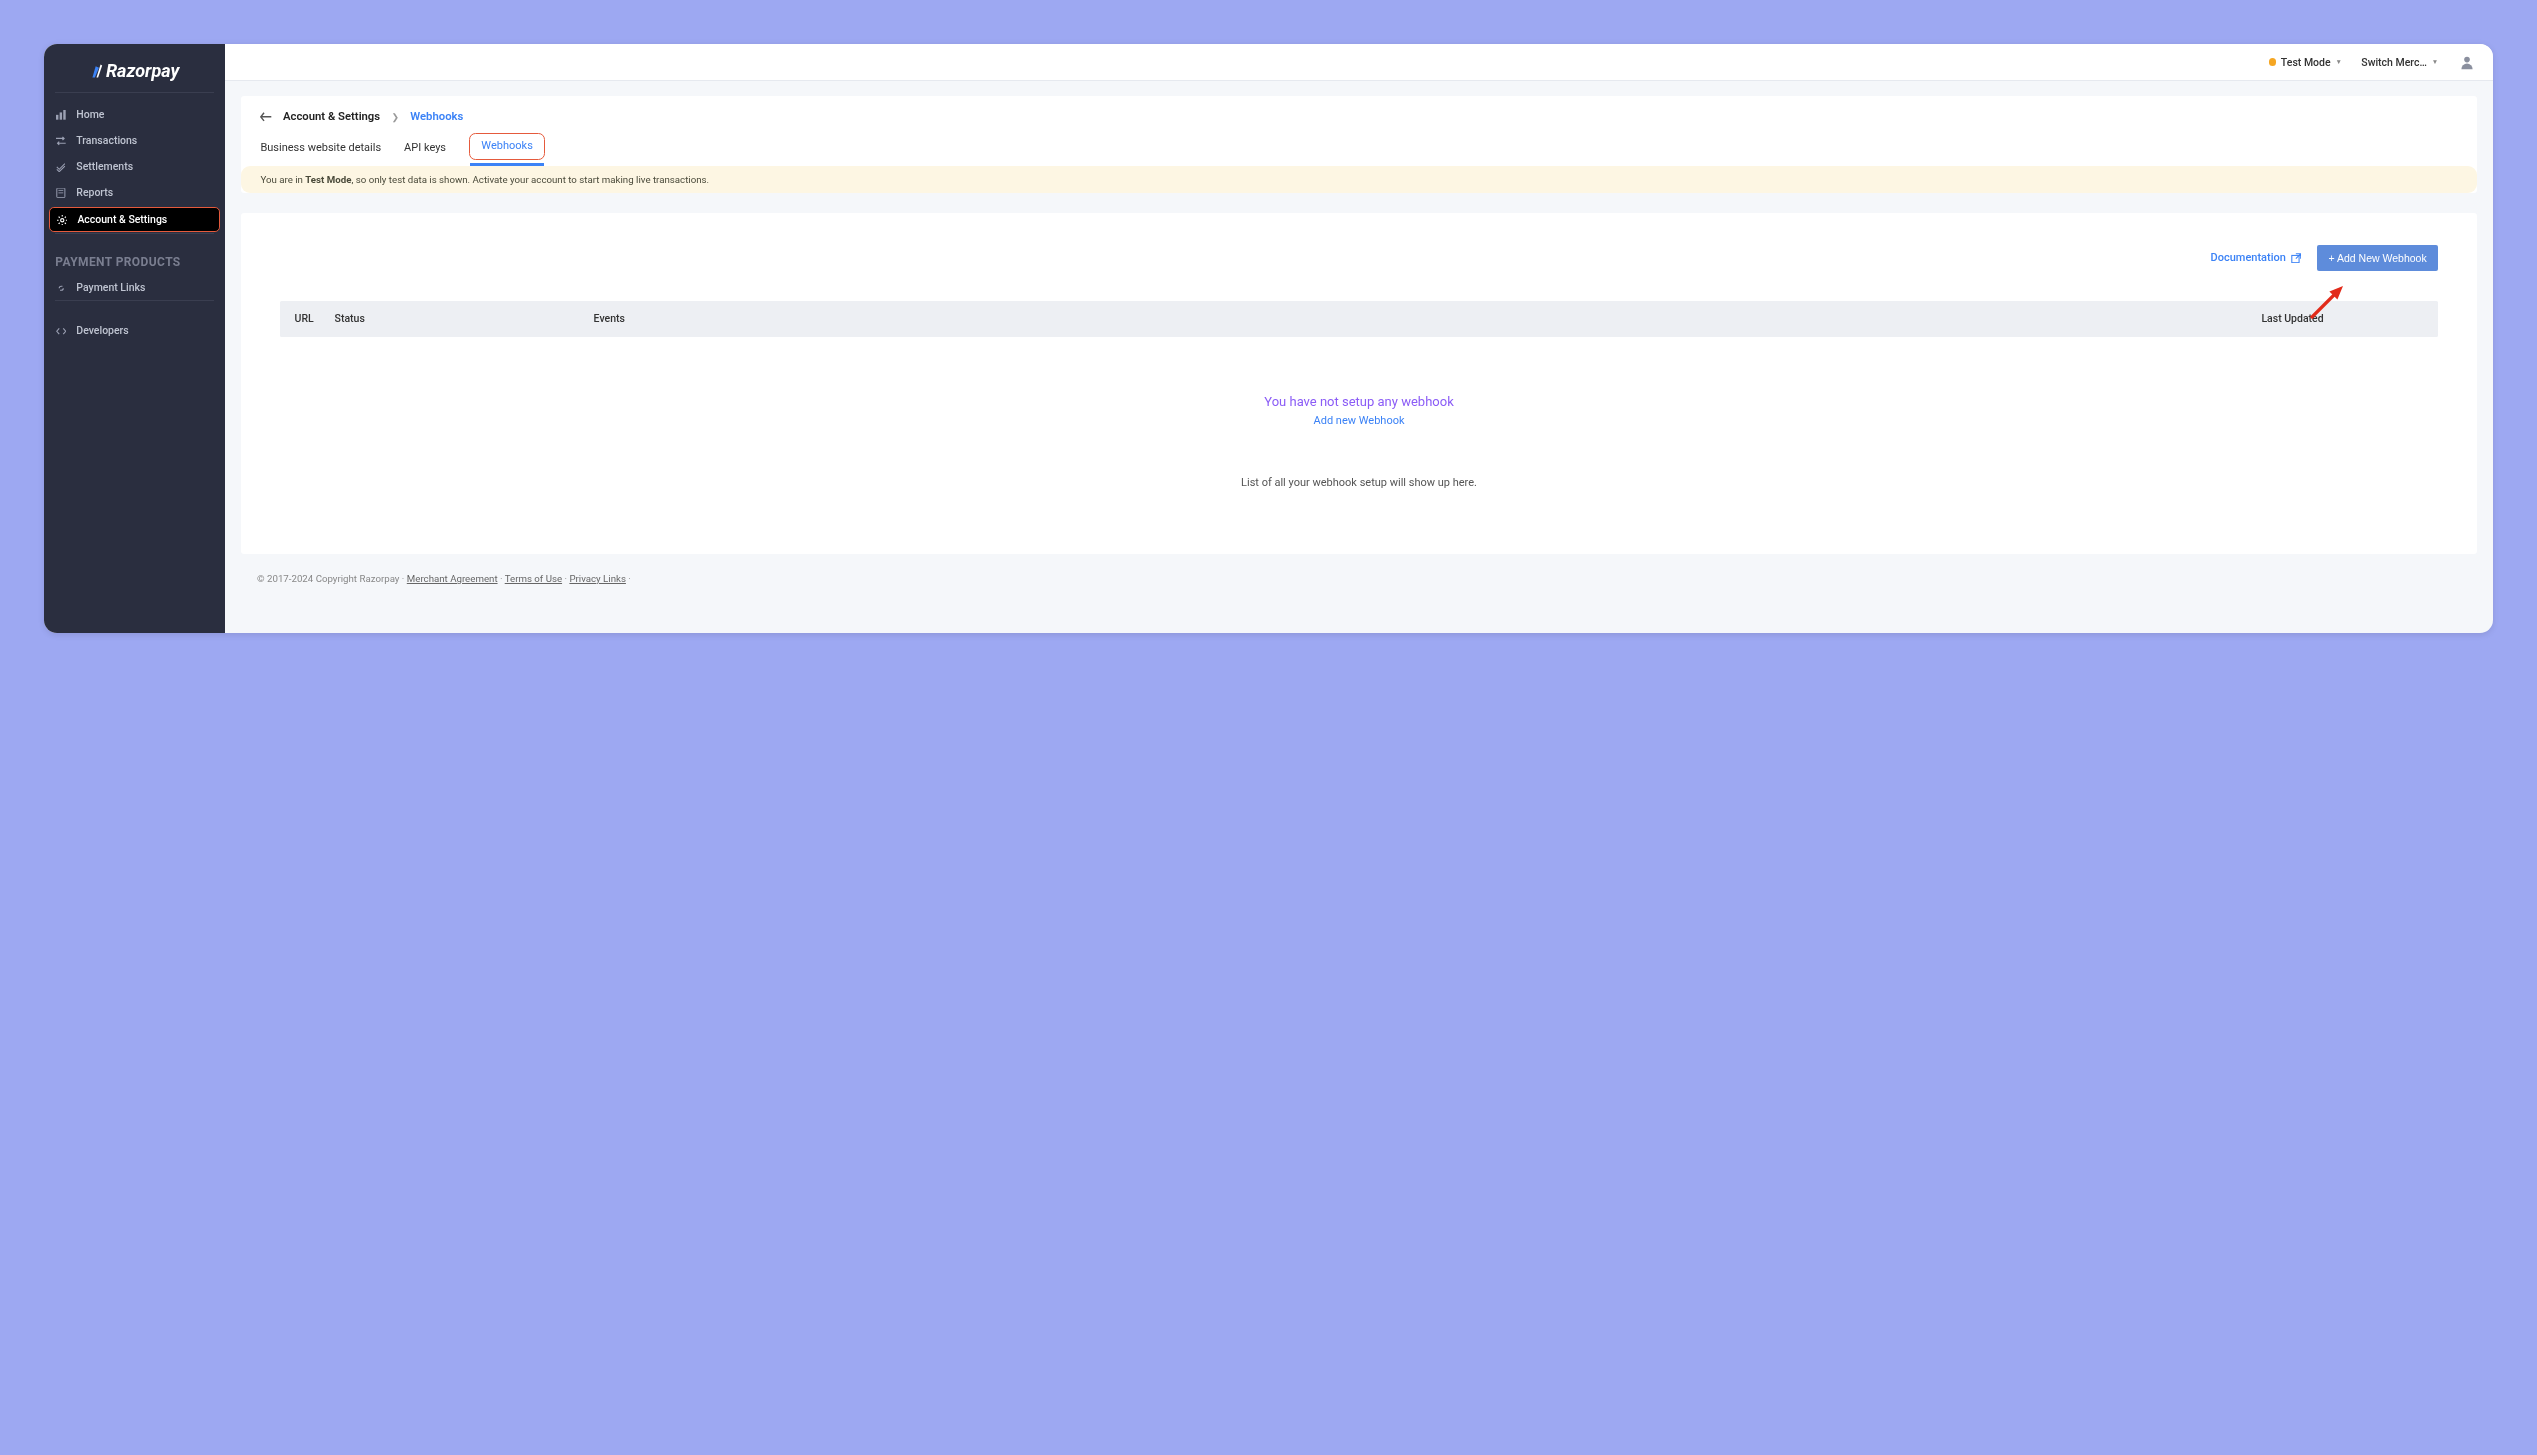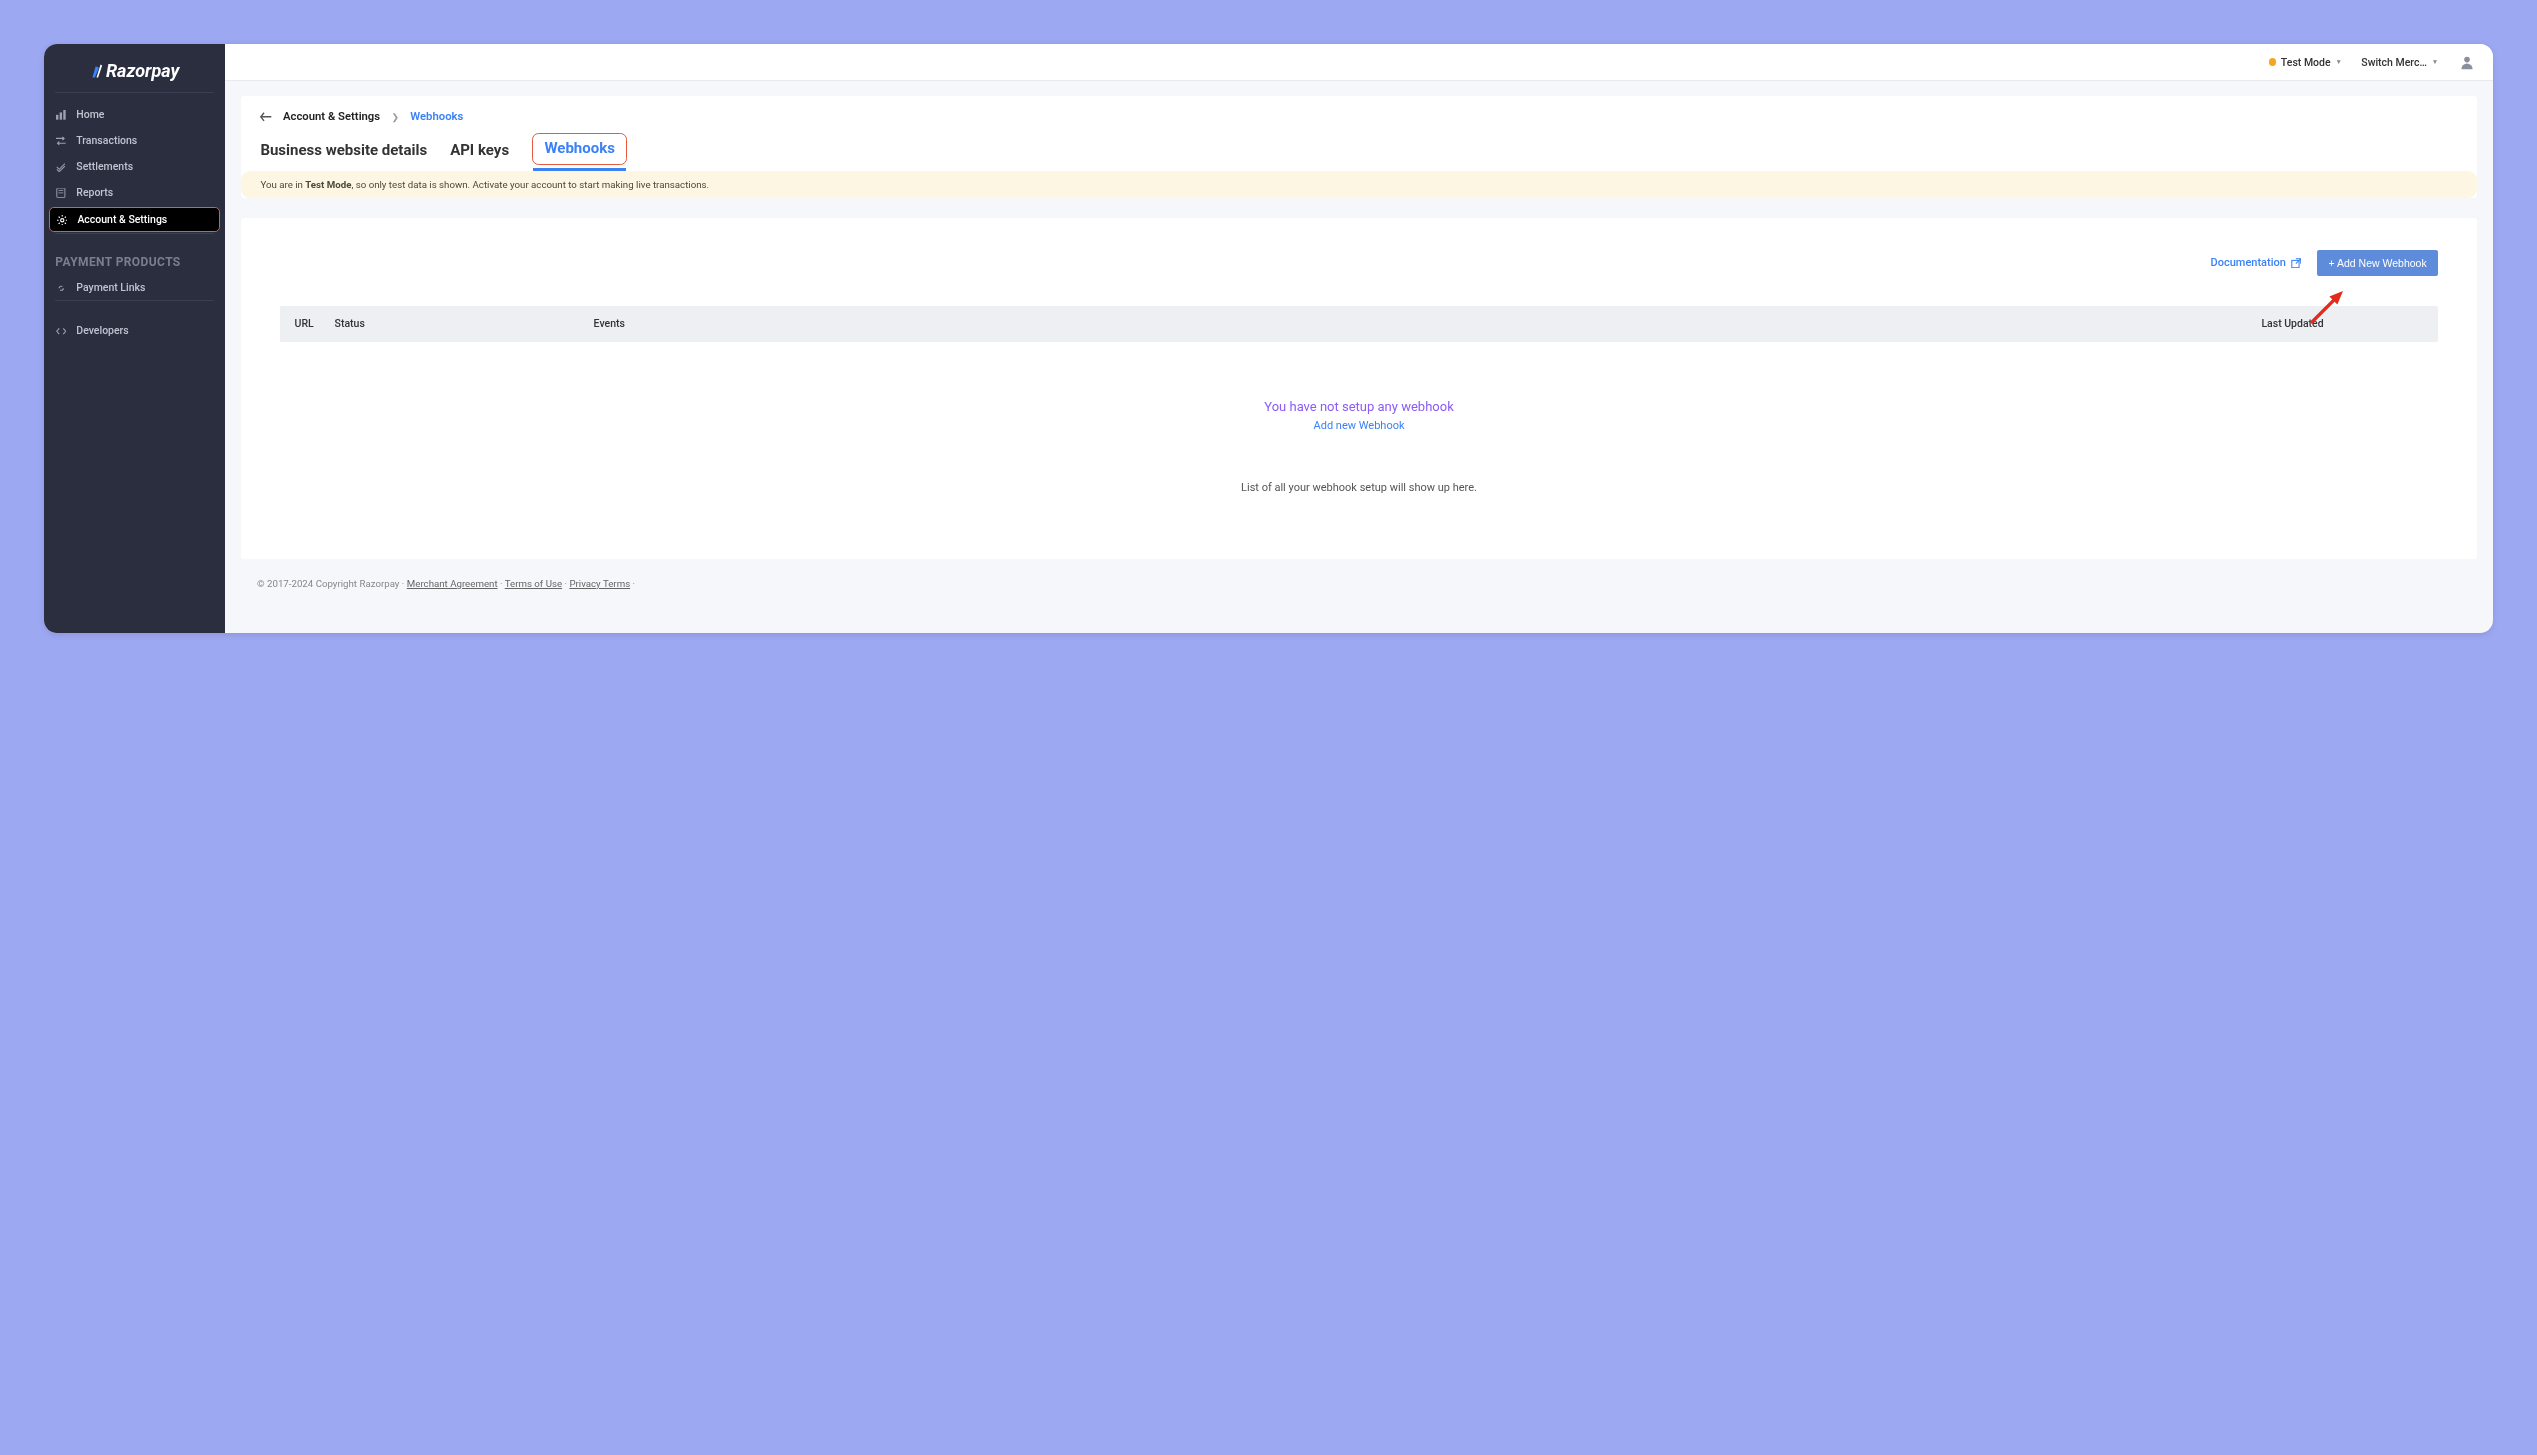--- a/index.html
+++ b/index.html
@@ -94,21 +94,21 @@
   display: flex;
   align-items: center;
   padding: 14.6px 19.4px 9.7px;
   gap: 11.3px;
 }
 .back-arrow { color: #666; cursor: pointer; }
 .bc-text { font-weight: 600; font-size: 11.3px; color: #222; }
 .bc-chev { color: #999; font-size: 9px; }
 .bc-current { color: #3B82F6; font-weight: 600; font-size: 11.3px; }
 .tabs { display: flex; gap: 23px; padding: 0 19.4px; border-bottom: 0.8px solid transparent; }
-.tab { padding: 8px 0 11.3px; font-size: 15px; font-weight: 700; color: #333; cursor: pointer; position: relative; }
+.tab { padding: 8px 0 11.3px; font-size: 11px; font-weight: 400; color: #333; cursor: pointer; position: relative; }
 .tab.active-tab {
   color: #3B82F6;
   border: 1.6px solid #E55A3C;
   border-radius: 6.5px;
   padding: 4.9px 11.3px;
   margin-bottom: 4.9px;
 }
 .tab-underline {
   position: absolute;
   left: 0; right: 0; bottom: -6.5px;
@@ -332,20 +332,20 @@
         </div>
       </div>
 
       <div class="footer">
         <span>© 2017-2024 Copyright Razorpay</span>
         <span> · </span>
         <a>Merchant Agreement</a>
         <span> · </span>
         <a>Terms of Use</a>
         <span> · </span>
-        <a>Privacy Terms</a>
+        <a>Privacy Links</a>
         <span> · </span>
       </div>
 
     </div>
   </div>
 </div>
 
 
 </body></html>

